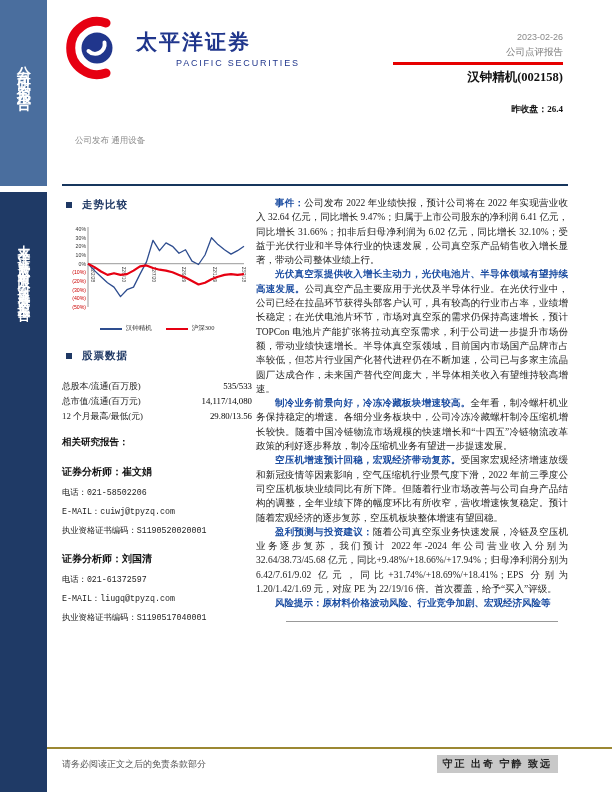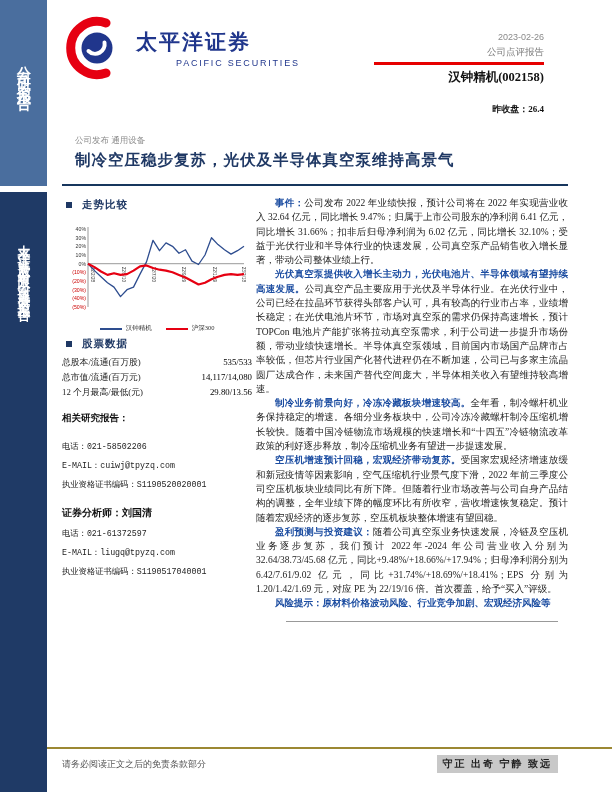--- a/index.html
+++ b/index.html
@@ -19,21 +19,21 @@
 
   
   .content { position:absolute; left:62px; top:0; width:506px; height:568px; }
 
   
   .logo { position:absolute; left:0; top:16px; display:flex; align-items:center; }
   .logo-text { margin-left:10px; color:#20368c; }
   .logo-cn { font-size:21px; font-weight:bold; letter-spacing:2px; font-family:"Liberation Sans",sans-serif; }
   .logo-en { font-size:9px; letter-spacing:1.8px; font-family:"Liberation Sans",sans-serif; margin-top:2px;padding-left:40px; }
 
-  .head-right { position:absolute; right:24px; top:32px; text-align:right; width:170px; }
+  .head-right { position:absolute; right:5px; top:32px; text-align:right; width:170px; }
   .hr-date { font-size:9px; color:#8a8a8a; font-family:"Liberation Sans",sans-serif; }
   .hr-type { font-size:9.5px; color:#7a7a7a; margin-top:4px; }
   .hr-rating { font-size:12.5px; color:#3a6db8; font-weight:bold; margin-top:3px; }
   .hr-redline { height:3px; background:#e60000; margin-top:3px; }
   .hr-stock { font-size:12.5px; color:#111; font-weight:bold; margin-top:4px; }
   .hr-close { font-size:9px; color:#111; font-weight:bold; margin-top:17px; }
 
   .industry { position:absolute; left:13px; top:135px; font-size:8.5px; color:#8a8a8a; }
   .title { position:absolute; left:13px; top:150px; width:490px; font-size:15.5px; font-weight:bold;
            color:#1f3864; letter-spacing:1px; }
@@ -45,22 +45,22 @@
 
   .sec-head { display:flex; align-items:center; margin-top:4px; }
   .sec-bullet { width:6px; height:6px; background:#1f3864; margin:0 10px 0 4px; flex:0 0 auto; }
   .sec-label { font-size:10.5px; font-weight:bold; color:#1f3864; letter-spacing:1px; }
 
   .chart-wrap { margin-top:12px; }
   .legend { display:flex; justify-content:center; gap:14px; margin-top:2px; font-size:6.5px; color:#333; align-items:center; }
   .legend-item { display:flex; align-items:center; gap:4px; }
   .legend-dash { display:inline-block; width:22px; height:2px; }
 
-  .stock-sec { margin-top:4px; }
-  .stock-table { margin-top:4px; }
+  .stock-sec { margin-top:16px; }
+  .stock-table { margin-top:16px; }
   .stock-row { display:flex; justify-content:space-between; font-size:8.8px; line-height:15px; color:#222; }
   .stock-row .v { color:#000; }
 
   .related { margin-top:12px; font-size:9.5px; font-weight:bold; color:#111; }
   .analyst { margin-top:16px; }
   .an-name { font-size:10px; font-weight:bold; color:#111; }
   .an-line { font-size:8.3px; color:#222; margin-top:8px; font-family:Liberation Mono, monospace; }
 
   
   .para { font-size:9.5px; line-height:14.3px; text-align:justify; text-indent:2em; color:#222; }
@@ -106,21 +106,20 @@
       <div class="hr-date">2023-02-26</div>
       <div class="hr-type">公司点评报告</div>
       <div class="hr-redline"></div>
       <div class="hr-stock">汉钟精机(002158)</div>
       <div class="hr-close">
         <span>昨收盘：</span><span>26.4</span>
       </div>
     </div>
 
     <div class="industry">公司发布 通用设备</div>
-    <div class="title">制冷空压稳步复苏，光伏及半导体真空泵维持高景气</div>
     <div class="title-rule"></div>
 
     <div class="col-left">
 
       <div class="sec-head">
         <span class="sec-bullet"></span>
         <span class="sec-label">走势比较</span>
       </div>
 
       <div class="chart-wrap">
@@ -174,20 +173,21 @@
         </div>
         <div class="stock-row">
           <span>12 个月最高/最低(元)</span>
           <span class="v">29.80/13.56</span>
         </div>
       </div>
 
       <div class="related">相关研究报告：</div>
 
       <div class="analyst">
+        <div class="an-name">证券分析师：崔文娟</div>
         <div class="an-line">电话：021-58502206</div>
         <div class="an-line">E-MAIL：cuiwj@tpyzq.com</div>
         <div class="an-line">执业资格证书编码：S1190520020001</div>
       </div>
 
       <div class="analyst">
         <div class="an-name">证券分析师：刘国清</div>
         <div class="an-line">电话：021-61372597</div>
         <div class="an-line">E-MAIL：liugq@tpyzq.com</div>
         <div class="an-line">执业资格证书编码：S1190517040001</div>

